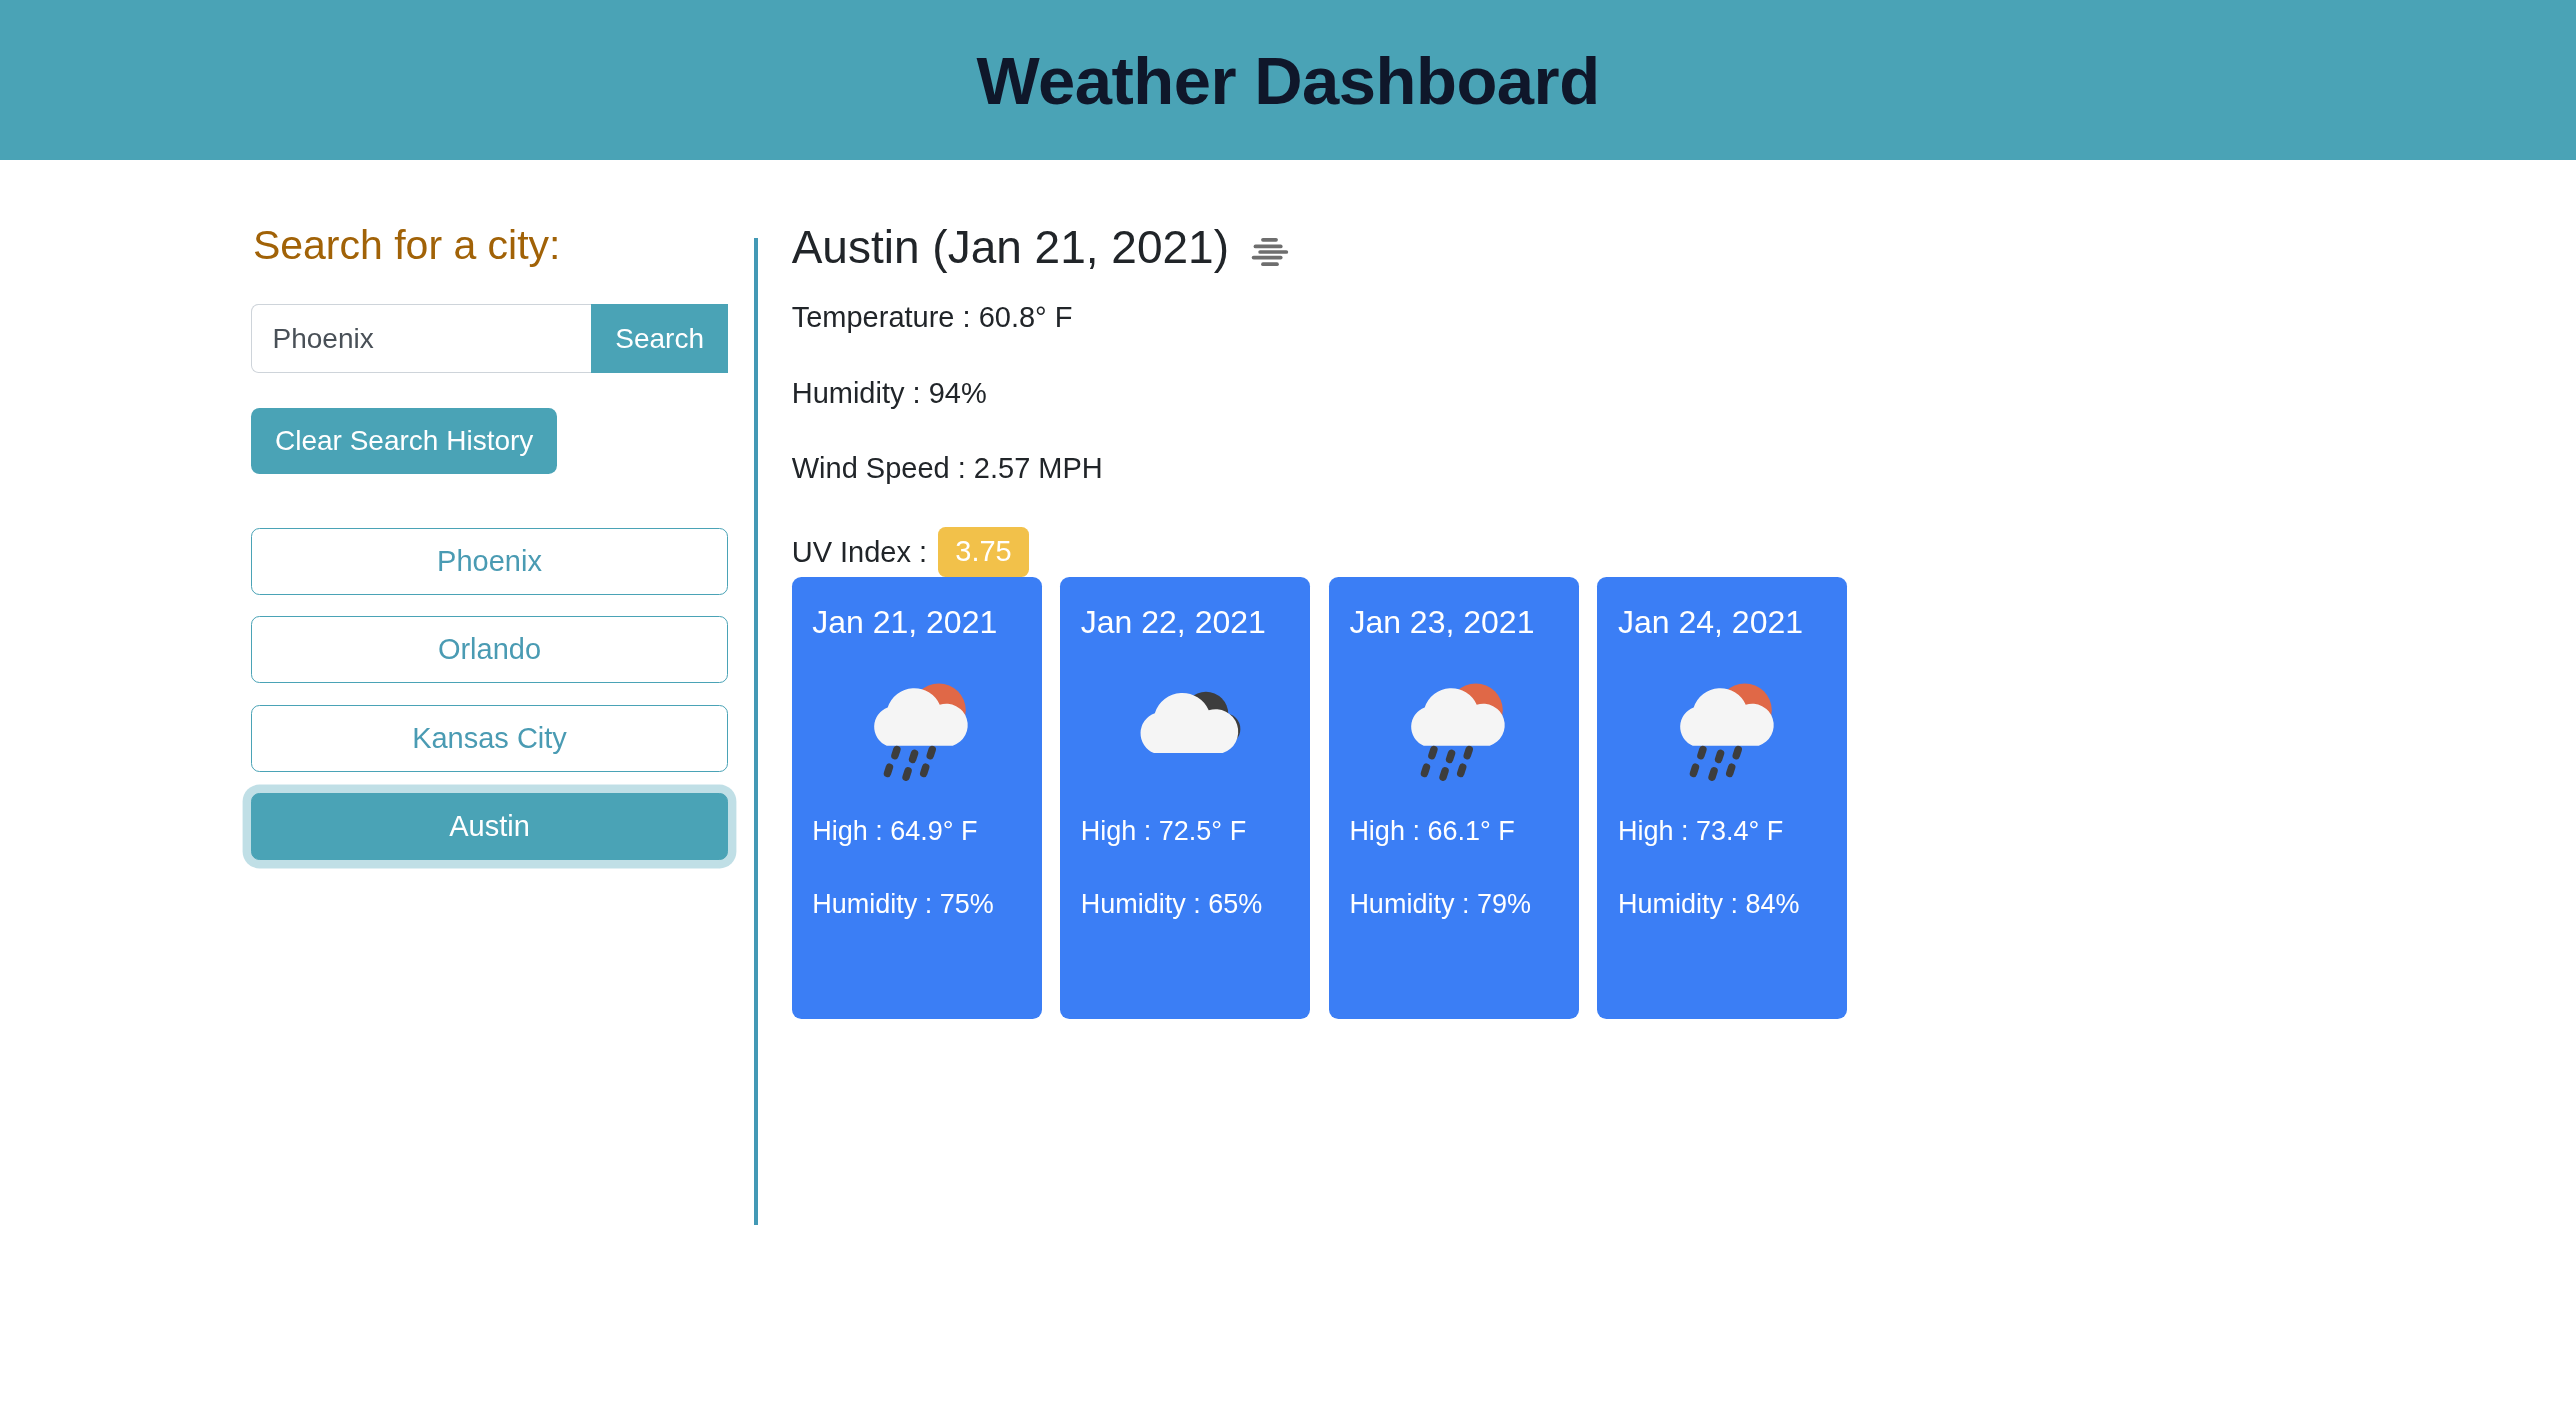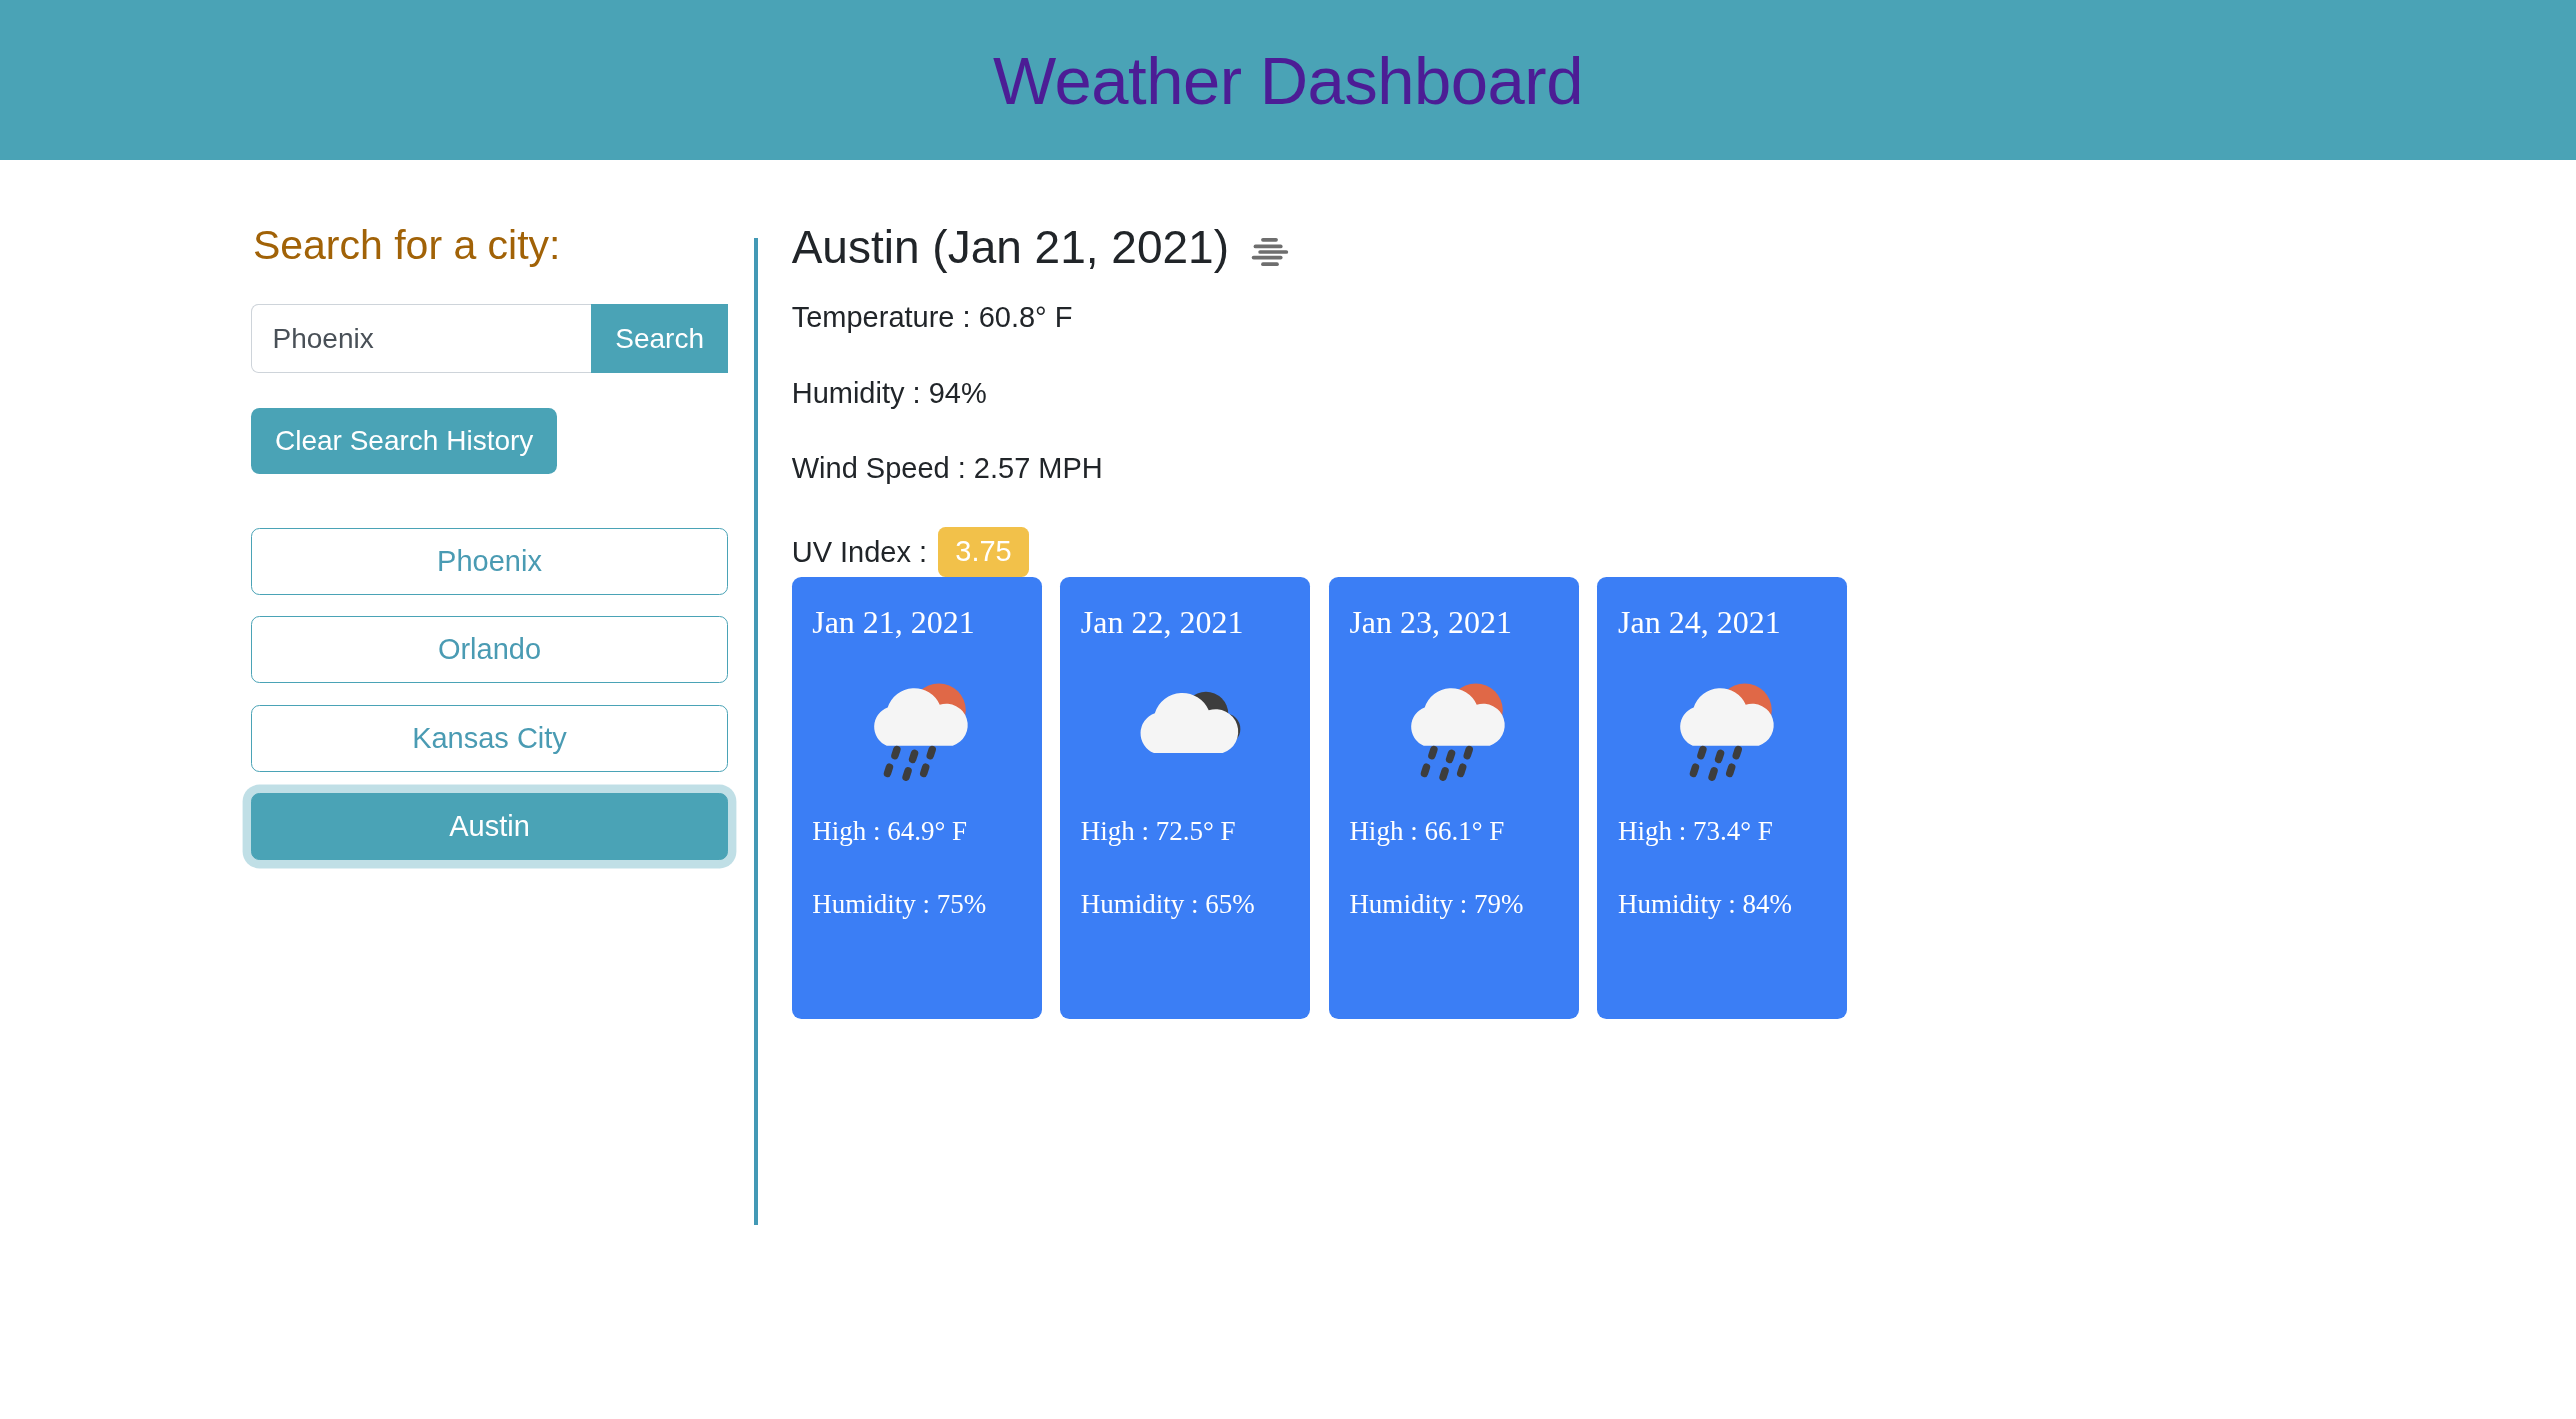--- a/index.html
+++ b/index.html
@@ -15,23 +15,23 @@
   
   .app-header {
     width: 100%;
     height: 160px;
     background: #4aa3b6;
     display: flex;
     align-items: center;
     justify-content: center;
   }
   .app-title {
-    color: #4c1d95;
+    color: #0f172a;
     font-size: 67px;
-    font-weight: normal;
+    font-weight: bold;
     letter-spacing: -0.5px;
     line-height: 1;
   }
 
   
   .page {
     display: flex;
     align-items: flex-start;
     padding-top: 61px;
   }
@@ -184,21 +184,20 @@
   }
   .forecast-card {
     width: 250px;
     height: 442px;
     background: #3b7ef5;
     border-radius: 9.3px;
     padding: 26px 20.5px 0 20.5px;
     color: #ffffff;
     display: flex;
     flex-direction: column;
-    font-family: Liberation Serif, serif;
   }
   .fc-date {
     font-size: 32px;
     line-height: 1.2;
     margin-bottom: 17px;
     white-space: nowrap;
   }
   .fc-icon-wrap {
     height: 140px;
     display: flex;

